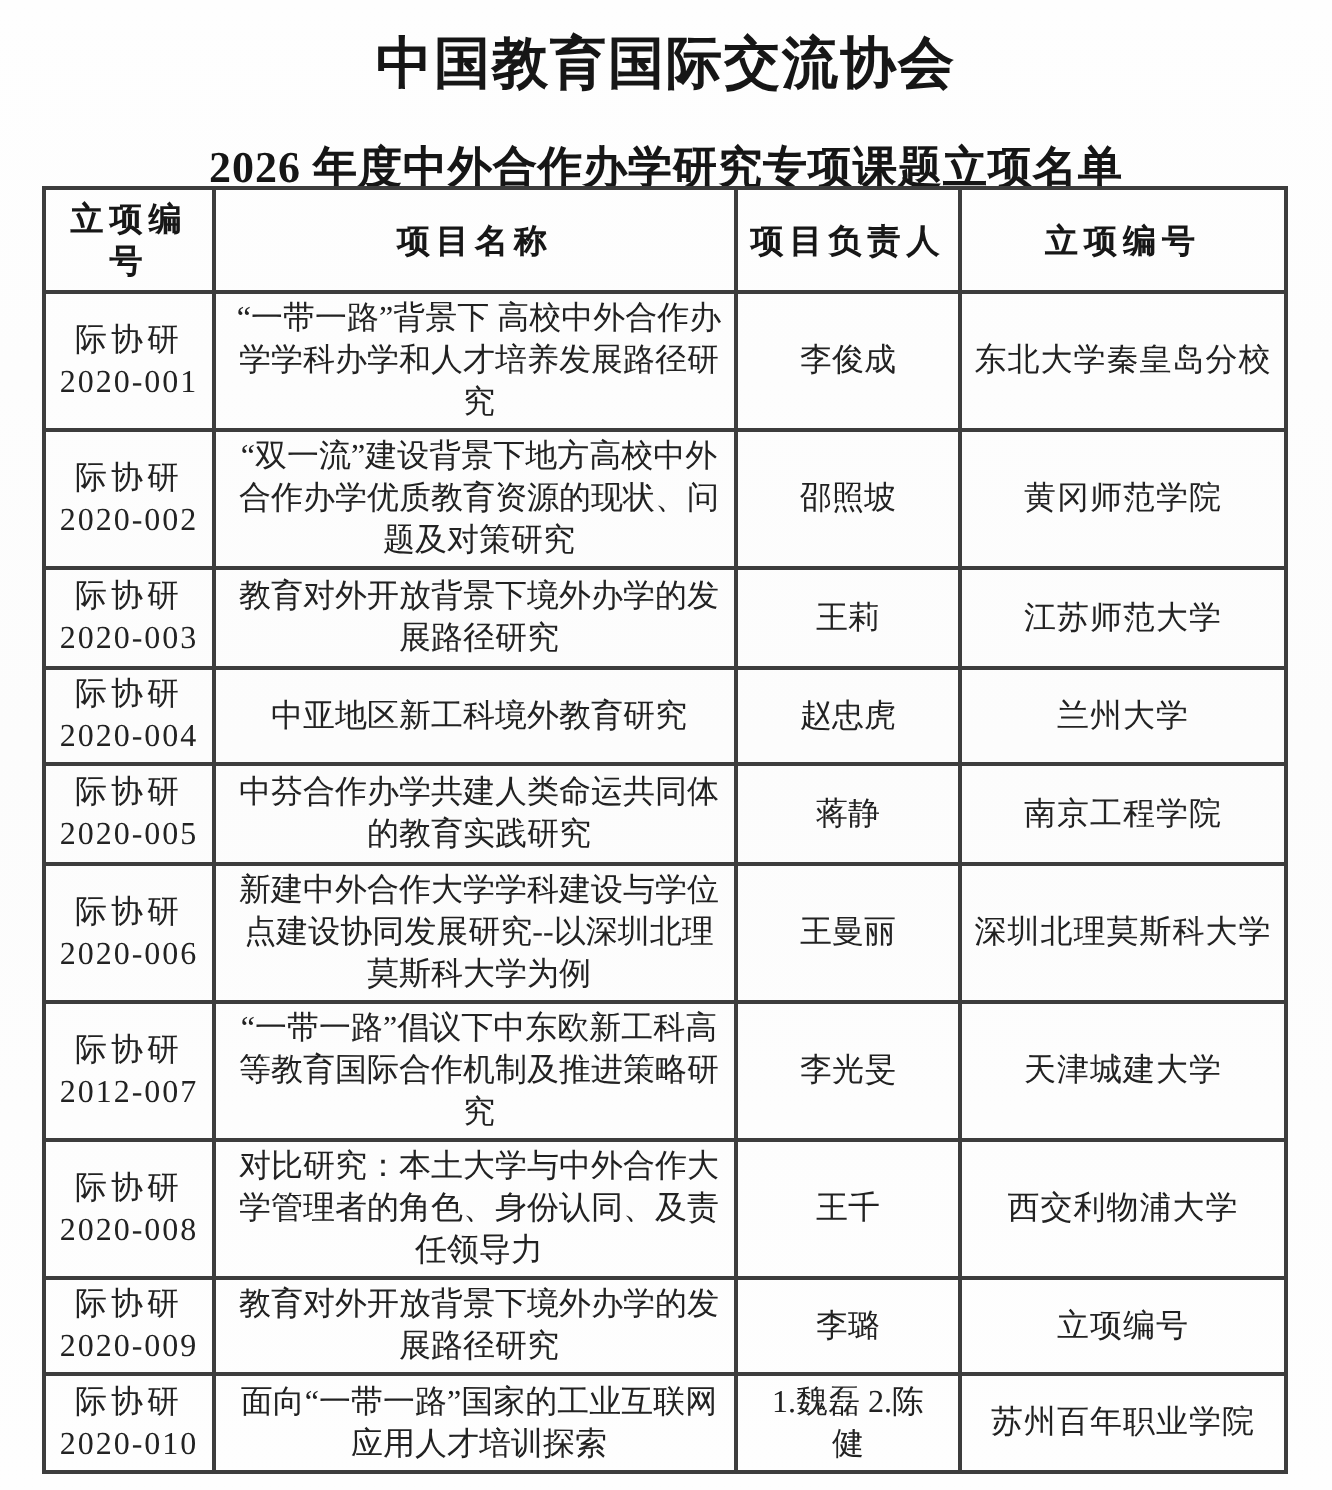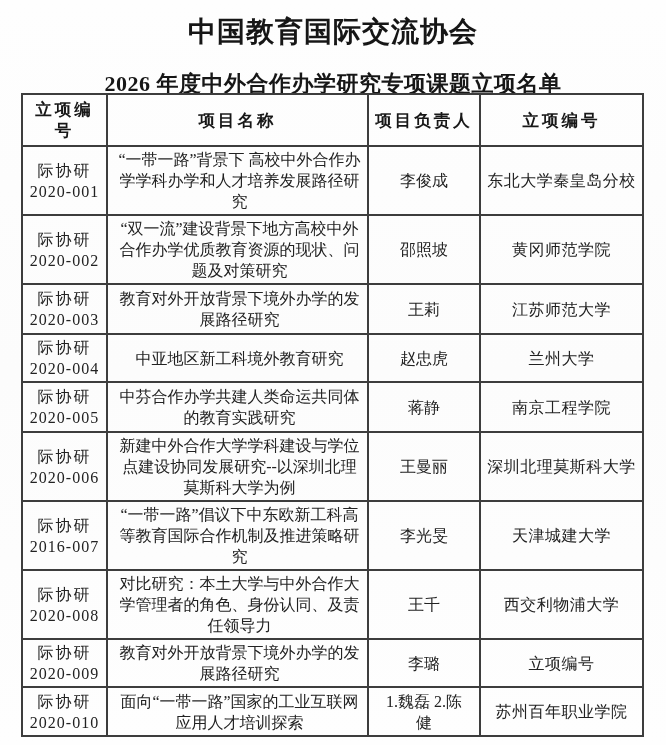--- a/index.html
+++ b/index.html
@@ -175,21 +175,21 @@
       <div class="num-code">2020-006</div>
     </td>
     <td class="cell-title">新建中外合作大学学科建设与学位点建设协同发展研究--以深圳北理莫斯科大学为例</td>
     <td class="cell-leader">王曼丽</td>
     <td class="cell-unit">深圳北理莫斯科大学</td>
   </tr>
 
   <tr>
     <td class="cell-number">
       <div class="num-prefix">际协研</div>
-      <div class="num-code">2016-007</div>
+      <div class="num-code">2012-007</div>
     </td>
     <td class="cell-title">“一带一路”倡议下中东欧新工科高等教育国际合作机制及推进策略研究</td>
     <td class="cell-leader">李光旻</td>
     <td class="cell-unit">天津城建大学</td>
   </tr>
 
   <tr>
     <td class="cell-number">
       <div class="num-prefix">际协研</div>
       <div class="num-code">2020-008</div>

